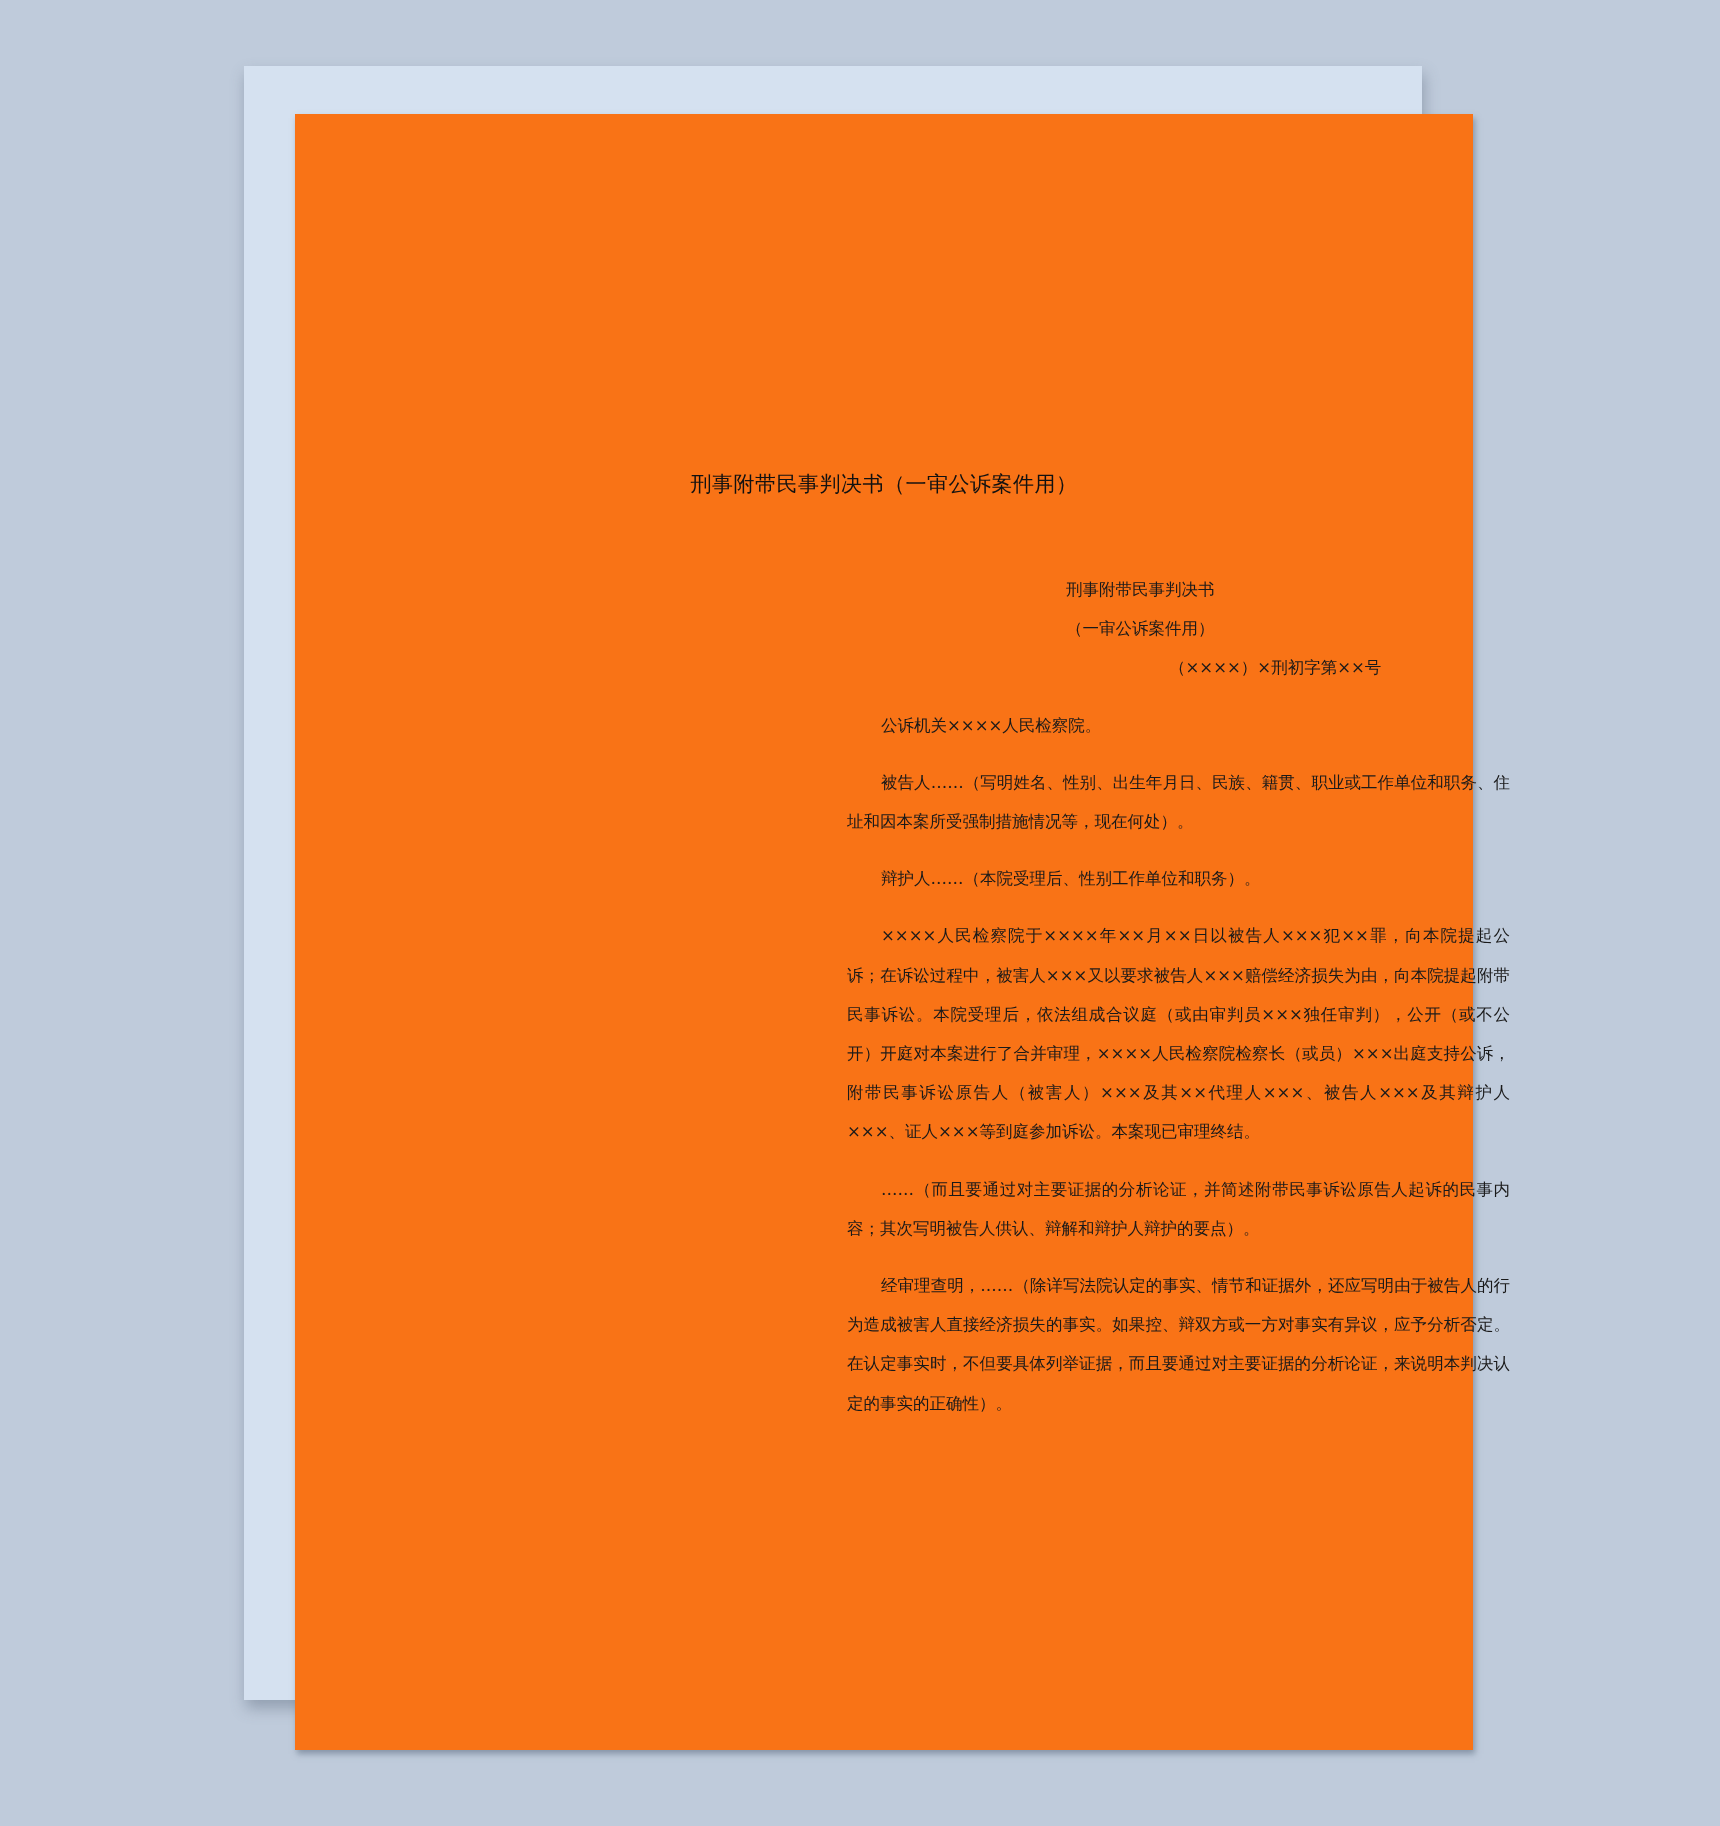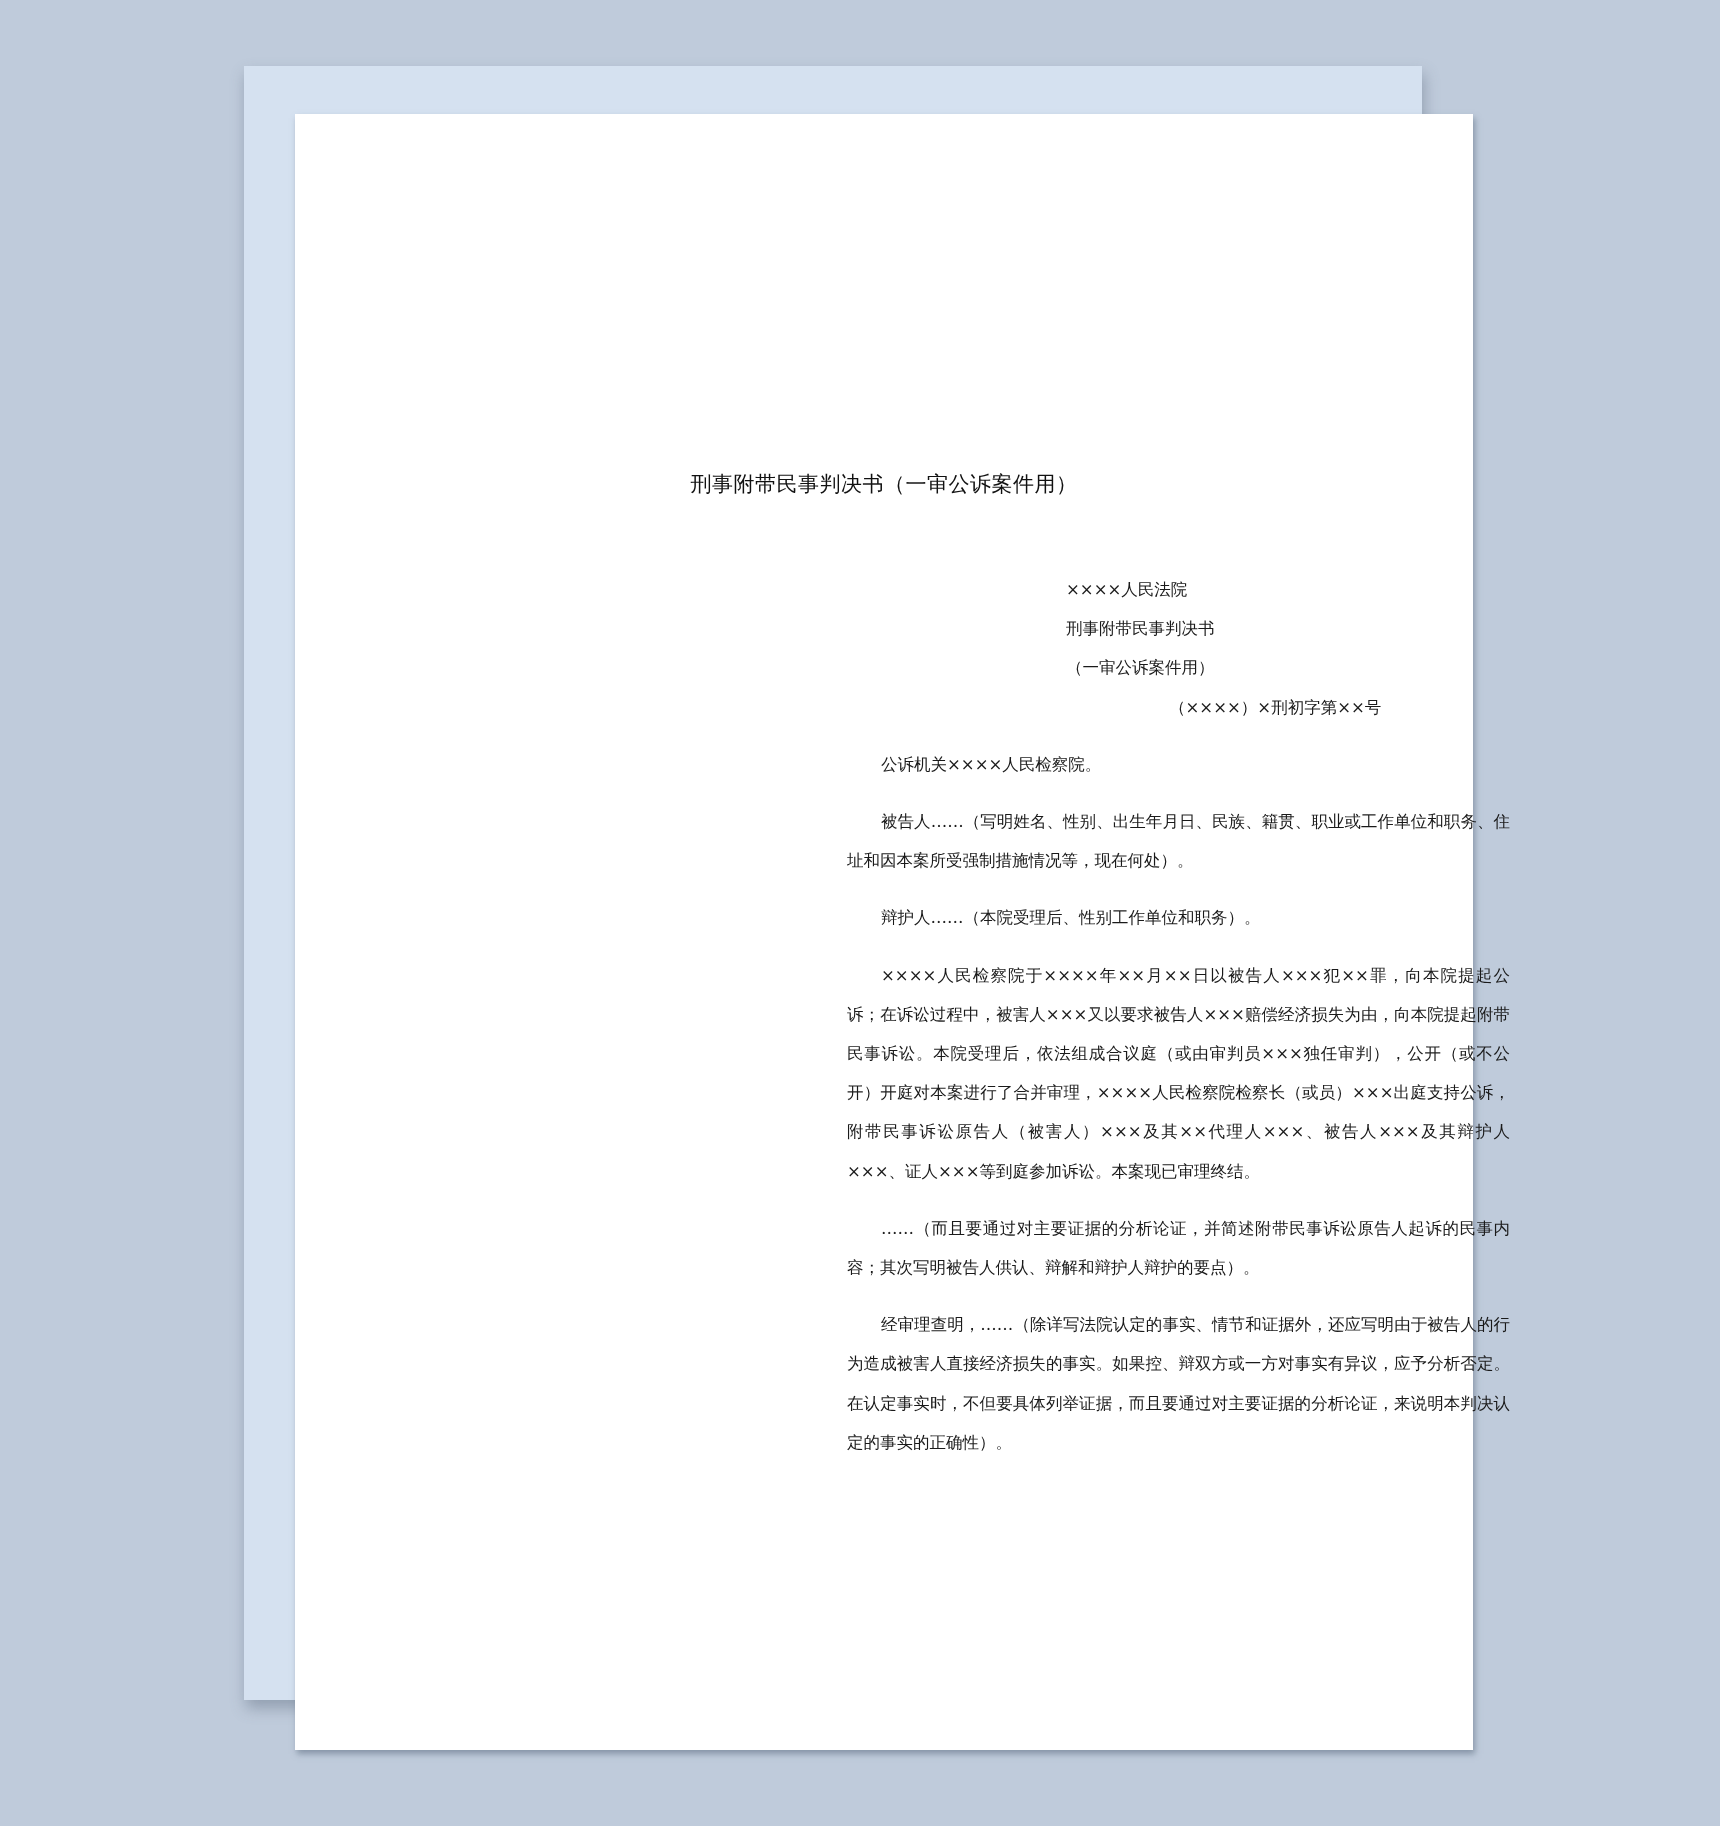--- a/index.html
+++ b/index.html
@@ -14,21 +14,21 @@
       position: absolute;
       left: 244px; top: 66px;
       width: 1178px; height: 1634px;
       background: #d5e1f0;
       box-shadow: 2px 8px 14px rgba(90,105,125,0.45);
     }
     .page-front {
       position: absolute;
       left: 295px; top: 114px;
       width: 1178px; height: 1636px;
-      background: #ffffff;
+      background: #f97316;
       box-shadow: 2px 4px 6px rgba(90,105,125,0.55);
     }
     .doc-title {
       position: absolute;
       left: 0; right: 0; top: 356px;
       text-align: center;
       font-family: "DejaVu Sans", "Liberation Sans", sans-serif;
       font-size: 21px;
       color: #111;
       letter-spacing: 0.5px;
@@ -58,21 +58,20 @@
   </style>
 </head>
 <body>
 
 <div class="page-back"></div>
 
 <div class="page-front">
   <div class="doc-title">刑事附带民事判决书（一审公诉案件用）</div>
 
   <div class="body-text">
-    <div class="center-line">××××人民法院</div>
     <div class="center-line">刑事附带民事判决书</div>
     <div class="center-line">（一审公诉案件用）</div>
     <div class="case-no">（××××）×刑初字第××号</div>
 
     <p class="para">公诉机关××××人民检察院。</p>
     <p class="para">被告人……（写明姓名、性别、出生年月日、民族、籍贯、职业或工作单位和职务、住址和因本案所受强制措施情况等，现在何处）。</p>
     <p class="para">辩护人……（本院受理后、性别工作单位和职务）。</p>
     <p class="para">××××人民检察院于××××年××月××日以被告人×××犯××罪，向本院提起公诉；在诉讼过程中，被害人×××又以要求被告人×××赔偿经济损失为由，向本院提起附带民事诉讼。本院受理后，依法组成合议庭（或由审判员×××独任审判），公开（或不公开）开庭对本案进行了合并审理，××××人民检察院检察长（或员）×××出庭支持公诉，附带民事诉讼原告人（被害人）×××及其××代理人×××、被告人×××及其辩护人×××、证人×××等到庭参加诉讼。本案现已审理终结。</p>
     <p class="para">……（而且要通过对主要证据的分析论证，并简述附带民事诉讼原告人起诉的民事内容；其次写明被告人供认、辩解和辩护人辩护的要点）。</p>
     <p class="para">经审理查明，……（除详写法院认定的事实、情节和证据外，还应写明由于被告人的行为造成被害人直接经济损失的事实。如果控、辩双方或一方对事实有异议，应予分析否定。在认定事实时，不但要具体列举证据，而且要通过对主要证据的分析论证，来说明本判决认定的事实的正确性）。</p>

